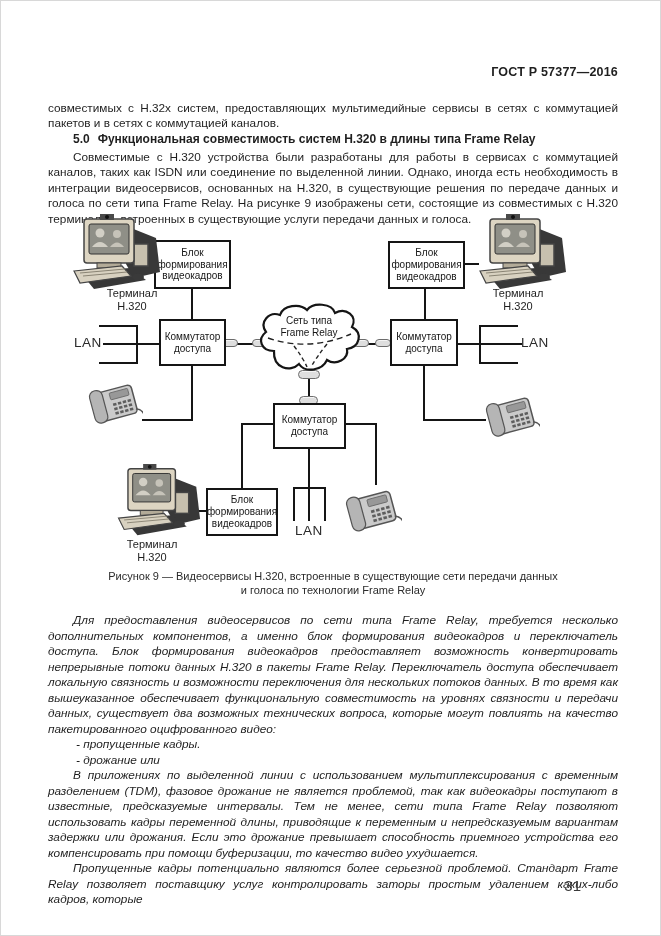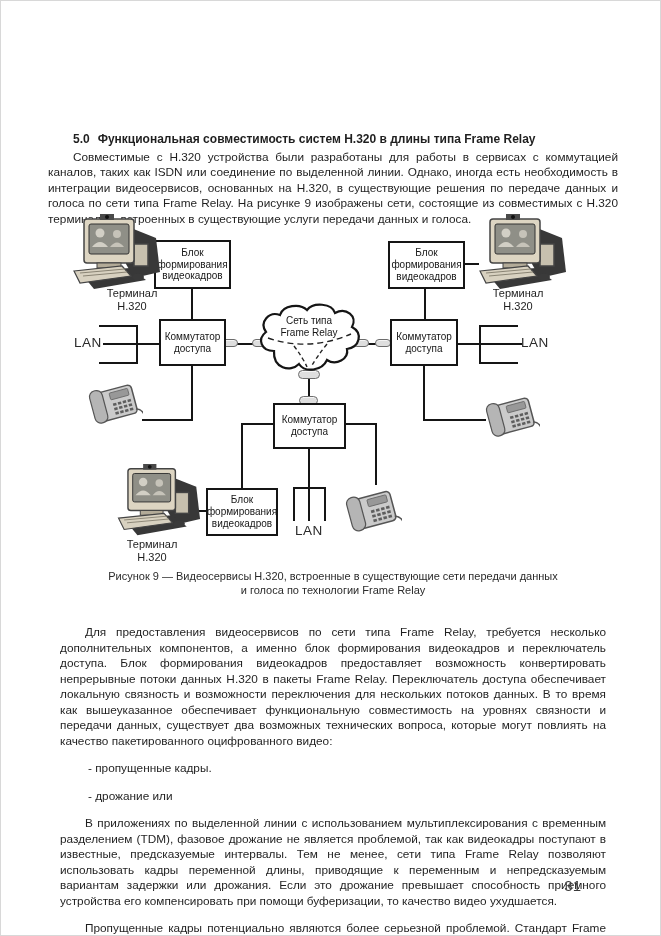--- a/index.html
+++ b/index.html
@@ -14,21 +14,21 @@
           font-weight:bold;font-size:12.5px;letter-spacing:.2px;}
 
   .body-text{font-size:11.8px;line-height:15.5px;text-align:justify;}
   .continuation{position:absolute;top:88px;left:47px;width:570px;}
   .heading{position:absolute;top:119px;left:47px;width:570px;font-weight:bold;font-size:12px;padding-left:25px;box-sizing:border-box;}
   .heading .hnum{margin-right:8px;}
   .p1{position:absolute;top:137px;left:47px;width:570px;}
   .indent{text-indent:25px;}
 
   .lower{position:absolute;top:612px;left:47px;width:570px;}
-  .lower p{margin:12px;}
+  .lower p{margin:0;font-style:italic;}
   .li{padding-left:28px;text-align:left;}
 
   .caption{position:absolute;top:569px;left:47px;width:570px;text-align:center;
            font-size:11px;line-height:13.5px;white-space:pre-line;color:#2b2b2b;}
 
   .pagenum{position:absolute;top:876px;right:79px;font-size:15px;color:#3a3a3a;}
 
   
   .diagram{position:absolute;top:205px;left:47px;width:570px;height:362px;}
   .dbox{position:absolute;border:2px solid #151515;background:#ffffff;box-sizing:border-box;
@@ -41,21 +41,23 @@
   .pill{position:absolute;background:#dedede;border:1px solid #6c6c6c;border-radius:6px;box-sizing:border-box;
         box-shadow:inset 0 1px 0 #f4f4f4;}
   .icon{position:absolute;}
   .icon svg{display:block;width:100%;height:100%;}
 </style>
 </head>
 <body>
 
 <div class="page">
 
-
+  <div class="header">ГОСТ Р 57377—2016</div>
+
+  <p class="continuation body-text">совместимых с Н.32х систем, предоставляющих мультимедийные сервисы в сетях с коммутацией пакетов и в сетях с коммутацией каналов.</p>
 
   <p class="heading"><span class="hnum">5.0</span><span>Функциональная совместимость систем Н.320 в длины типа Frame Relay</span></p>
 
   <p class="p1 body-text indent">Совместимые с Н.320 устройства были разработаны для работы в сервисах с коммутацией каналов, таких как ISDN или соединение по выделенной линии. Однако, иногда есть необходимость в интеграции видеосервисов, основанных на Н.320, в существующие решения по передаче данных и голоса по сети типа Frame Relay. На рисунке 9 изображены сети, состоящие из совместимых с Н.320 терминалов, встроенных в существующие услуги передачи данных и голоса.</p>
 
   <div class="diagram">
 
     <svg width="0" height="0" style="position:absolute">
       <defs>
         <g id="terminal-icon">

